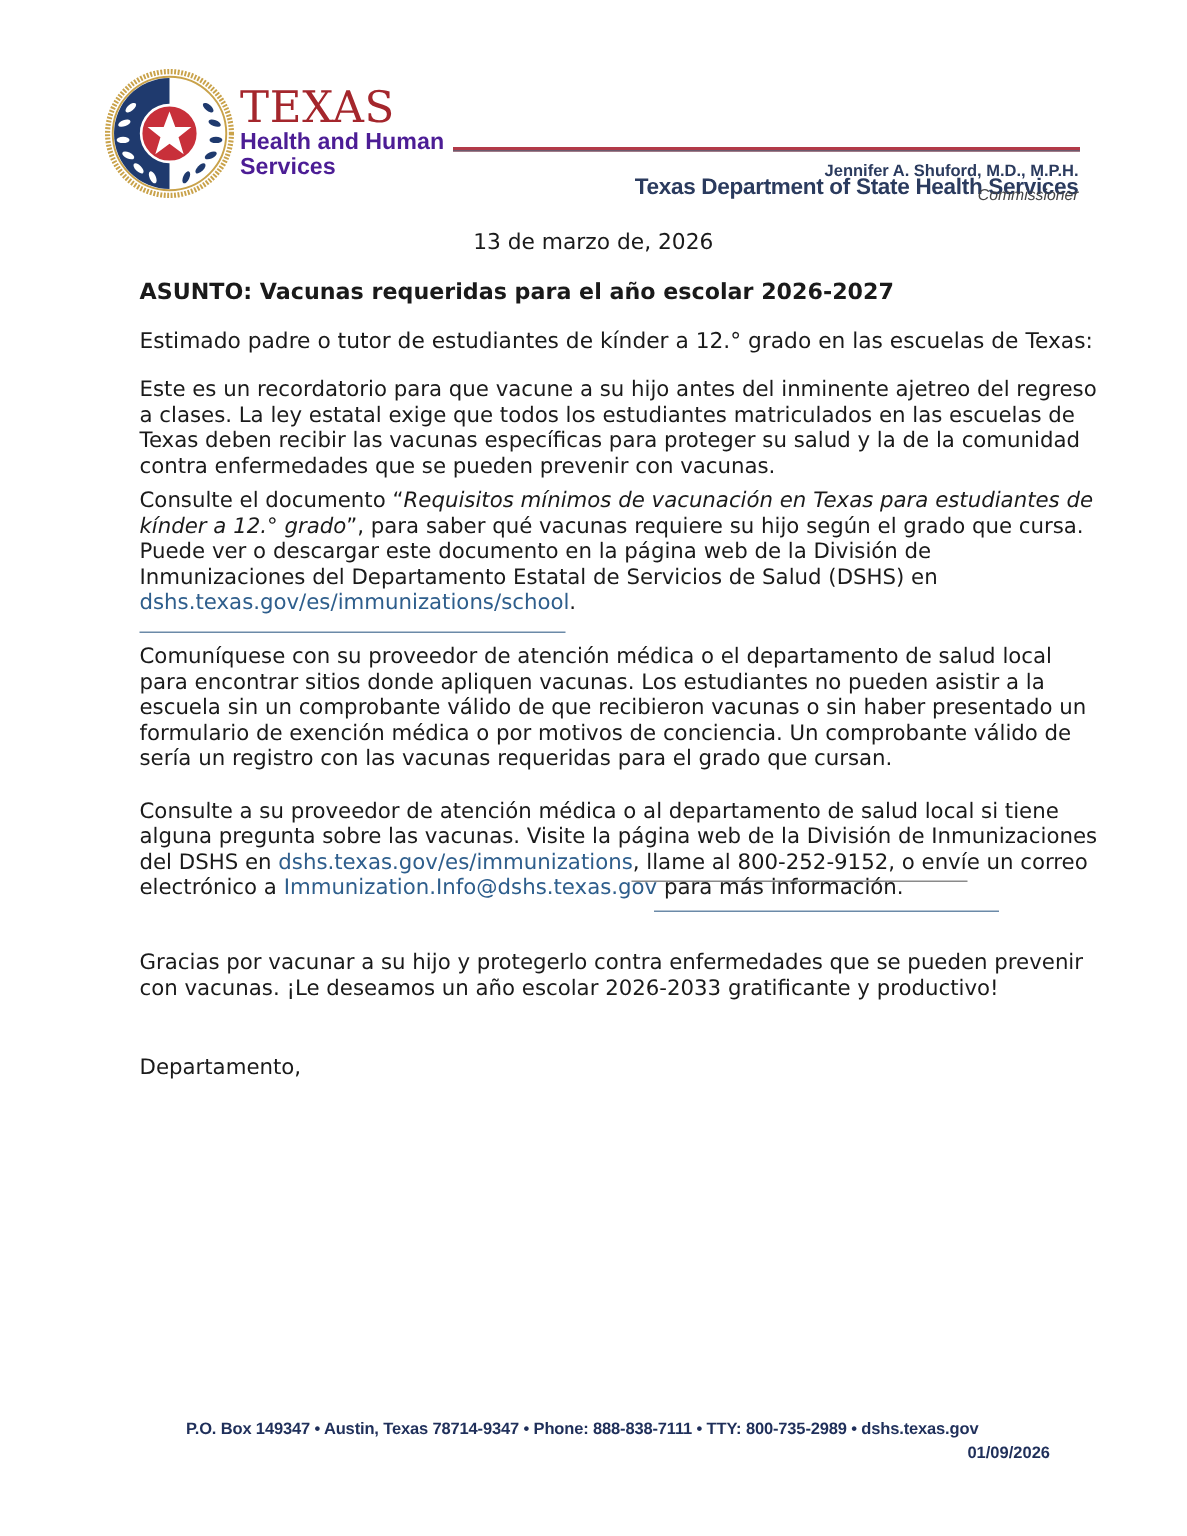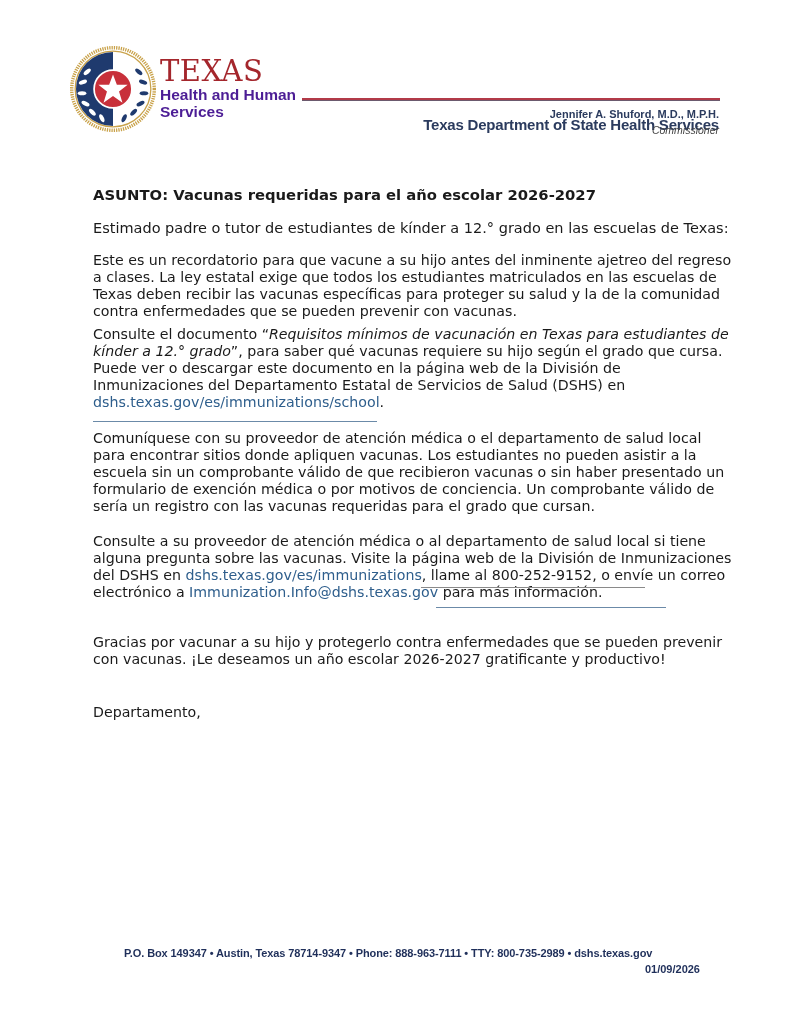--- a/index.html
+++ b/index.html
@@ -176,41 +176,42 @@
     <div class="logo-texas">TEXAS</div>
     <div class="logo-hhs">Health and Human</div>
     <div class="logo-hhs">Services</div>
   </div>
 
   <div class="dept-name">Texas Department of State Health Services</div>
   <div class="header-rule"></div>
   <div class="commissioner-name">Jennifer A. Shuford, M.D., M.P.H.</div>
   <div class="commissioner-title">Commissioner</div>
 
+  <div class="body-text date-line" style="left:0;width:791px;">13 de marzo de, 2026</div>
 
   <div class="body-text subject">ASUNTO: Vacunas requeridas para el año escolar 2026-2027</div>
 
   <p class="body-text salutation">Estimado padre o tutor de estudiantes de kínder a 12.° grado en las escuelas de Texas:</p>
 
   <p class="body-text p1">Este es un recordatorio para que vacune a su hijo antes del inminente ajetreo del regreso a clases. La ley estatal exige que todos los estudiantes matriculados en las escuelas de Texas deben recibir las vacunas específicas para proteger su salud y la de la comunidad contra enfermedades que se pueden prevenir con vacunas.</p>
 
   <p class="body-text p2">
     <span>Consulte el documento “</span><em>Requisitos mínimos de vacunación en Texas para estudiantes de kínder a 12.° grado</em><span>”, para saber qué vacunas requiere su hijo según el grado que cursa. Puede ver o descargar este documento en la página web de la División de Inmunizaciones del Departamento Estatal de Servicios de Salud (DSHS) en </span><a class="link">dshs.texas.gov/es/immunizations/school</a><span>.</span>
   </p>
   <div class="rule-under-link" style="left:93px; top:421px; width:284px;"></div>
 
   <p class="body-text p3">Comuníquese con su proveedor de atención médica o el departamento de salud local para encontrar sitios donde apliquen vacunas. Los estudiantes no pueden asistir a la escuela sin un comprobante válido de que recibieron vacunas o sin haber presentado un formulario de exención médica o por motivos de conciencia. Un comprobante válido de sería un registro con las vacunas requeridas para el grado que cursan.</p>
 
   <p class="body-text p4">
     <span>Consulte a su proveedor de atención médica o al departamento de salud local si tiene alguna pregunta sobre las vacunas. Visite la página web de la División de Inmunizaciones del DSHS en </span><a class="link">dshs.texas.gov/es/immunizations</a><span>, llame al 800-252-9152, o envíe un correo electrónico a </span><a class="link">Immunization.Info@dshs.texas.gov</a><span> para más información.</span>
   </p>
   <div class="rule-under-link" style="left:421px; top:587px; width:224px; background:#8a8a8a;"></div>
   <div class="rule-under-link" style="left:436px; top:607px; width:230px;"></div>
 
-  <p class="body-text p5">Gracias por vacunar a su hijo y protegerlo contra enfermedades que se pueden prevenir con vacunas. ¡Le deseamos un año escolar 2026-2027 gratificante y productivo!</p>
+  <p class="body-text p5">Gracias por vacunar a su hijo y protegerlo contra enfermedades que se pueden prevenir con vacunas. ¡Le deseamos un año escolar 2026-2033 gratificante y productivo!</p>
 
   <p class="body-text closing">Departamento,</p>
 
 
-  <div class="footer-address">P.O. Box 149347 • Austin, Texas 78714-9347 • Phone: 888-963-7111 • TTY: 800-735-2989 • dshs.texas.gov</div>
+  <div class="footer-address">P.O. Box 149347 • Austin, Texas 78714-9347 • Phone: 888-838-7111 • TTY: 800-735-2989 • dshs.texas.gov</div>
   <div class="footer-date">01/09/2026</div>
 
 </div>
 
 </body></html>

